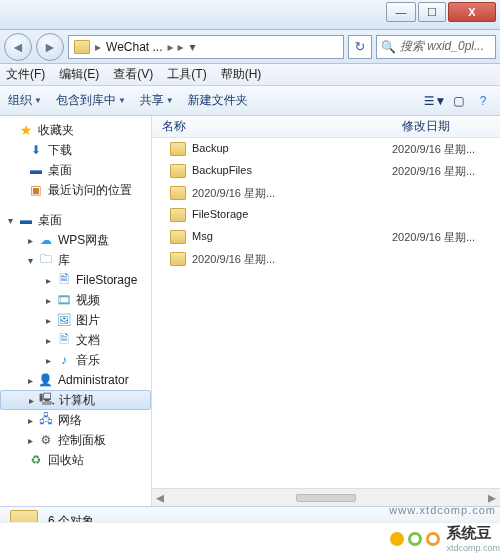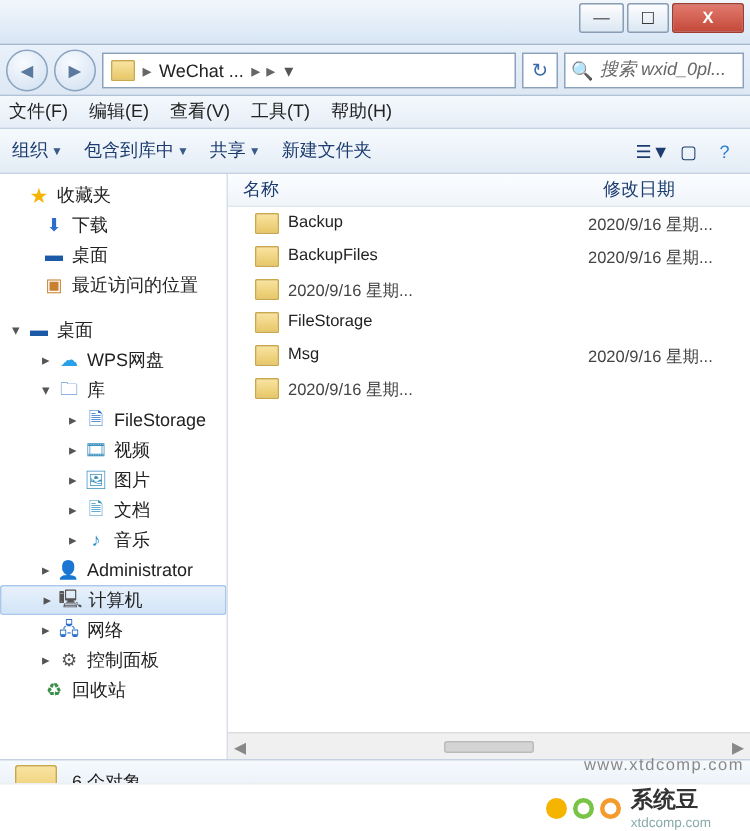--- a/index.html
+++ b/index.html
@@ -135,21 +135,21 @@
   .statusbar .big-folder {
     width:28px; height:24px;
     background: linear-gradient(#f8e3a0, #e8c768);
     border:1px solid #caa848; border-radius:2px;
   }
 
   
   .wm { position:absolute; right:4px; bottom:38px; font-size:11px; color:#888; letter-spacing:1px; }
   .logo-bar {
     position:absolute; left:0; right:0; bottom:0; height:32px;
-    background:#fff; display:flex; justify-content:flex-end; align-items:center; padding-right:26px; gap:6px;
+    background:#fff; display:flex; justify-content:flex-end; align-items:center; padding-right:0; gap:6px;
     border-top:1px solid #eee;
   }
   .logo-dots { display:flex; gap:4px; }
   .logo-dots span { width:14px; height:14px; border-radius:50%; }
   .dot-y { background:#f5b400; }
   .dot-g { border:3px solid #79c447; box-sizing:border-box; }
   .dot-o { border:3px solid #f59b2e; box-sizing:border-box; }
   .logo-text { font-size:15px; font-weight:bold; color:#333; }
   .logo-sub { font-size:9px; color:#8aa; }
 

